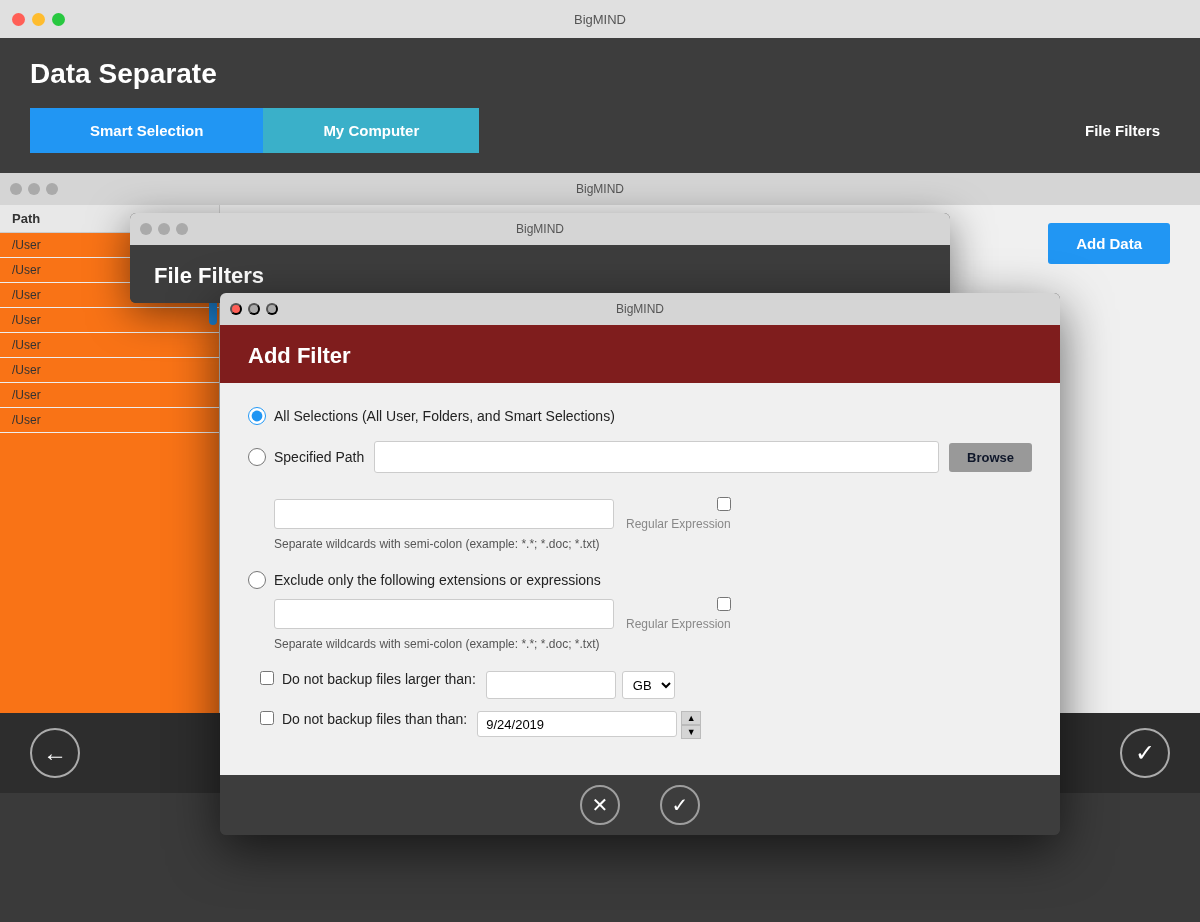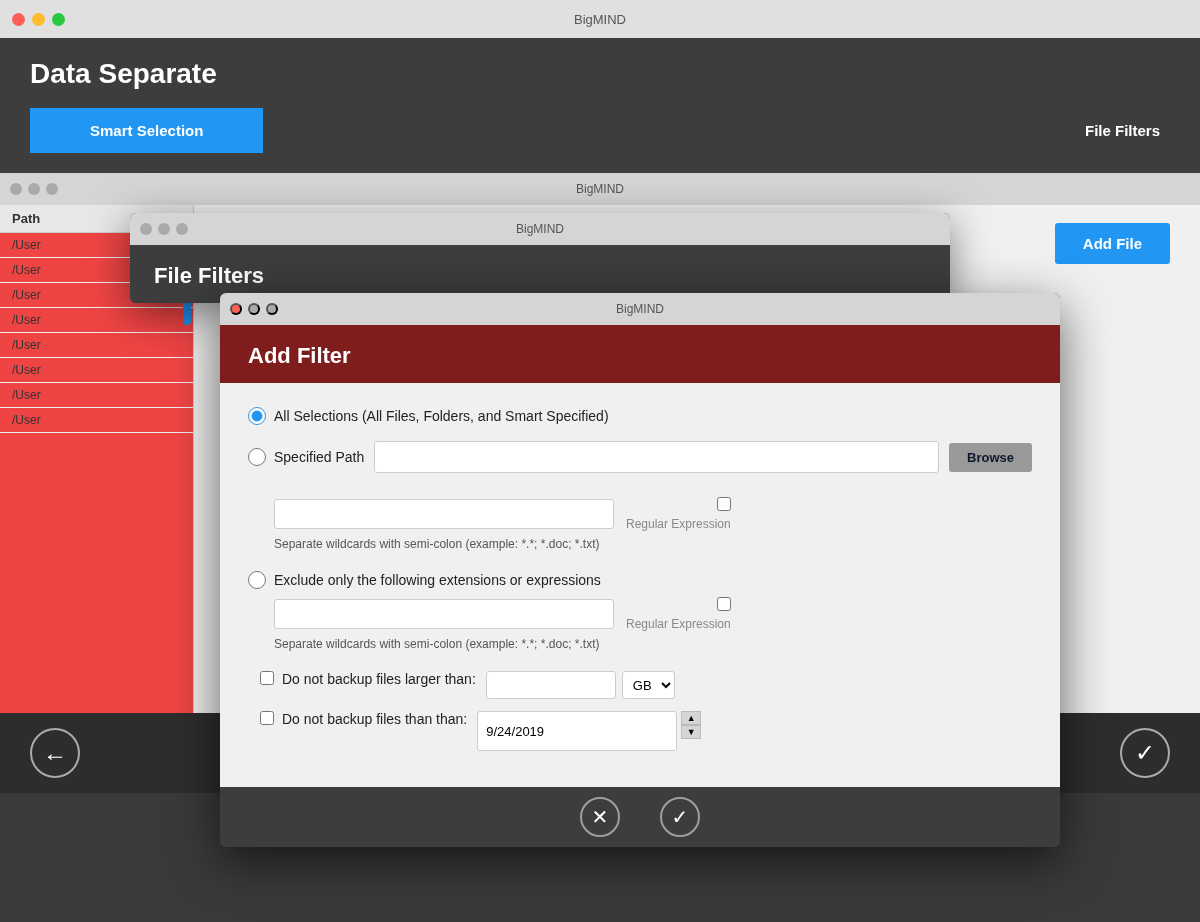--- a/index.html
+++ b/index.html
@@ -115,22 +115,22 @@
     .bg-window-title {
       font-size: 12px;
       color: #555;
     }
 
     
     .path-table {
       position: absolute;
       left: 0;
       top: 32px;
-      width: 194px;
-      background: #ef4444;
+      width: 220px;
+      background: #f97316;
       border-right: 1px solid #ccc;
       height: 588px;
       overflow: hidden;
     }
     .path-table-header {
       background: #e8e8e8;
       padding: 6px 12px;
       font-size: 13px;
       font-weight: 600;
       color: #333;
@@ -405,21 +405,21 @@
     .backup-row .unit-select {
       height: 28px;
       border: 1px solid #ccc;
       border-radius: 3px;
       padding: 0 6px;
       font-size: 13px;
       background: #fff;
     }
     .backup-row .date-input {
       width: 200px;
-      height: 40px;
+      height: 26px;
       border: 1px solid #ccc;
       border-radius: 3px;
       padding: 0 8px;
       font-size: 13px;
       background: #fff;
       margin-left: 10px;
     }
     .date-stepper {
       display: flex;
       flex-direction: column;
@@ -536,20 +536,21 @@
     <button class="tb-btn maximize"></button>
   </div>
   <span class="title-bar-text">BigMIND</span>
 </div>
 
 <div class="main-content">
   <div class="page-title">Data Separate</div>
 
   <div class="tab-bar">
     <button class="tab smart-selection">Smart Selection</button>
+    <button class="tab my-computer">My Computer</button>
     <div class="tab-spacer"></div>
     <span class="file-filters-label">File Filters</span>
   </div>
 </div>
 
 <div class="bg-window" style="position:relative;">
   <div class="bg-window-title-bar">
     <div class="bg-window-tb-buttons">
       <div class="bg-tb-btn"></div>
       <div class="bg-tb-btn"></div>
@@ -564,21 +565,21 @@
     <div class="path-table-row">/User</div>
     <div class="path-table-row">/User</div>
     <div class="path-table-row">/User</div>
     <div class="path-table-row">/User</div>
     <div class="path-table-row">/User</div>
     <div class="path-table-row">/User</div>
     <div class="path-table-row">/User</div>
     <div class="scroll-thumb"></div>
   </div>
 
-  <button class="add-file-btn-bg">Add File</button>
+  <button class="add-file-btn-bg">Add Data</button>
 
   <div class="rule-label-bg">Rule</div>
 
   <div class="file-filters-dialog">
     <div class="ff-title-bar">
       <div class="ff-tb-buttons">
         <div class="ff-tb-btn"></div>
         <div class="ff-tb-btn"></div>
         <div class="ff-tb-btn"></div>
       </div>
@@ -598,21 +599,21 @@
       </div>
       <span class="af-title-text">BigMIND</span>
     </div>
     <div class="af-header">
       <span class="af-header-title">Add Filter</span>
     </div>
     <div class="af-body">
 
       <div class="radio-row">
         <input type="radio" name="selection-scope" checked="" id="all-sel" style="">
-        <label for="all-sel">All Selections (All Files, Folders, and Smart Specified)</label>
+        <label for="all-sel">All Selections (All User, Folders, and Smart Selections)</label>
       </div>
 
       <div class="specified-path-row">
         <input type="radio" name="selection-scope" id="spec-path" style="">
         <label for="spec-path">Specified Path</label>
         <input type="text" class="path-input" style="">
         <button class="browse-btn">Browse</button>
       </div>
 
       <div class="extension-section">

